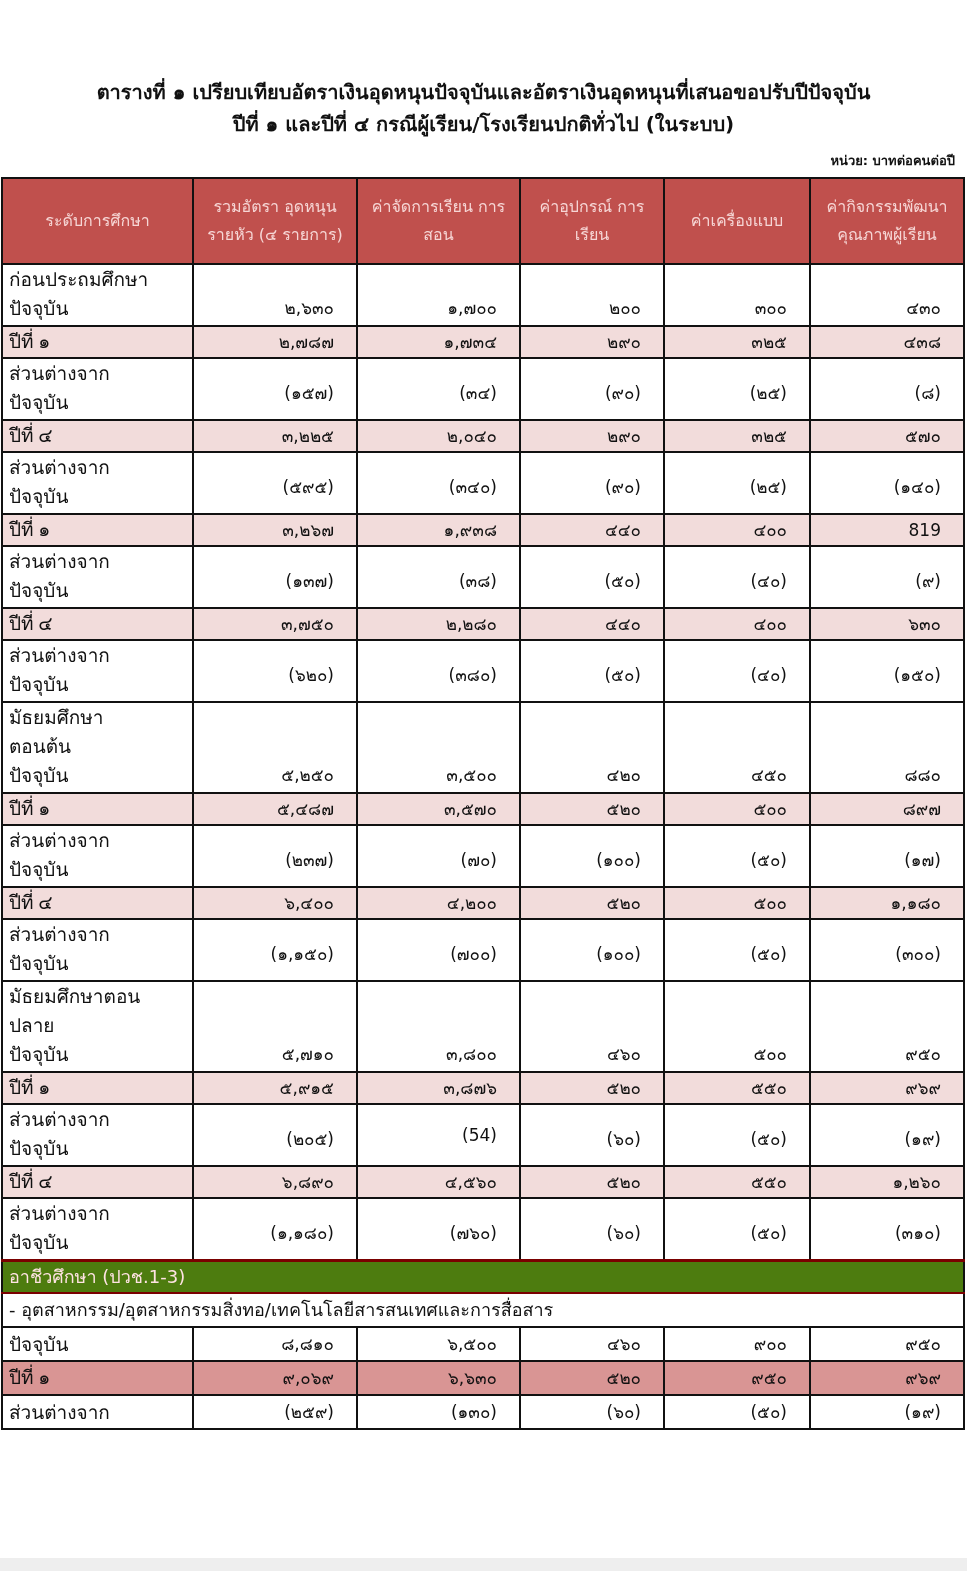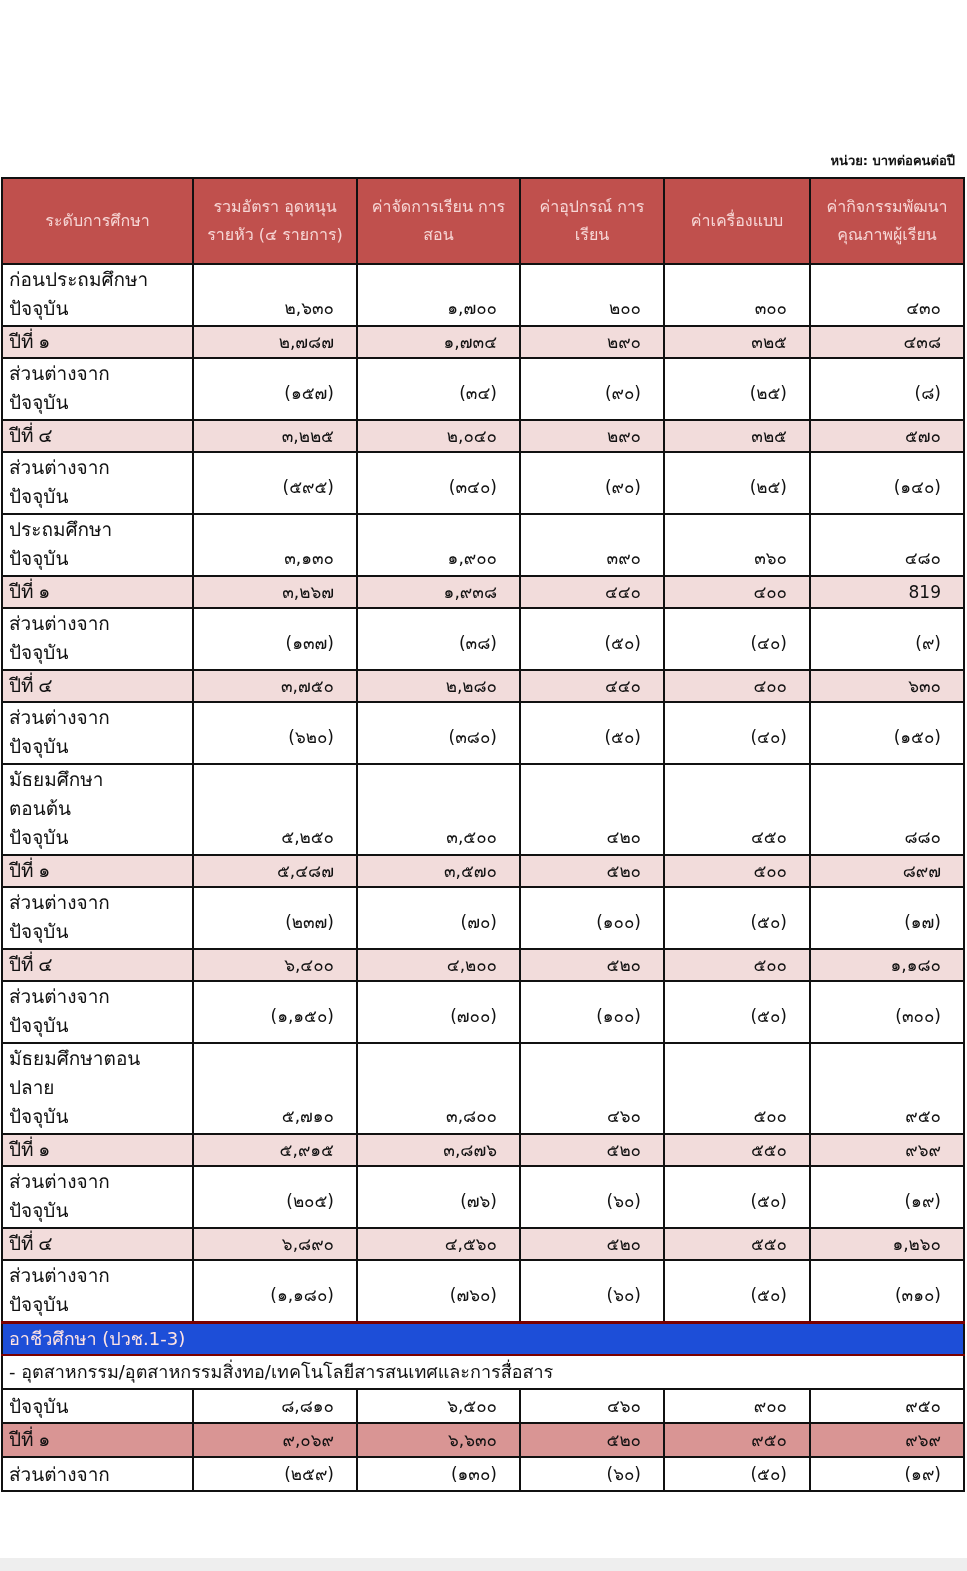--- a/index.html
+++ b/index.html
@@ -16,31 +16,33 @@
   thead th { background: #c0504d; color: #f6d6d5; font-weight: normal; font-size: 16px;
              line-height: 28px; height: 84px; vertical-align: middle; }
   thead th.left { text-align: center; }
   td.label { text-align: left; vertical-align: top; line-height: 29px; font-size: 19px; }
   td.num { text-align: right; padding-right: 22px; font-size: 17px; }
   tr.base td.num { vertical-align: bottom; padding-bottom: 4px; }
   tr.diff td.num { vertical-align: top; padding-top: 20px; }
   tr.yr td { background: #f2dcdb; height: 30px; vertical-align: middle; line-height: 28px; }
   tr.yr td.label { vertical-align: middle; font-family: Liberation Serif, serif; }
   tr.yr-dark td { background: #d99594; }
-  tr.section td { background: #1d4ed8; color: #ffe3e3; font-size: 18px; height: 30px; line-height: 28px;
+  tr.section td { background: #4d7c0f; color: #ffe3e3; font-size: 18px; height: 30px; line-height: 28px;
                   border-top: 3px solid #7a0000; border-bottom: 2px solid #7a0000; }
   tr.sub td { background: #fff; font-size: 18px; height: 32px; line-height: 30px; }
   tr.simple td { height: 32px; line-height: 30px; vertical-align: middle; }
   tr.simple td.num { vertical-align: middle; padding-top: 0; padding-bottom: 0; }
   .footer-bar { position: absolute; left: 0; top: 1558px; width: 967px; height: 13px; background: #eeeeee; }
 </style>
 </head>
 <body>
 
 <div class="title">
+  <div>ตารางที่ ๑ เปรียบเทียบอัตราเงินอุดหนุนปัจจุบันและอัตราเงินอุดหนุนที่เสนอขอปรับปีปัจจุบัน</div>
+  <div>ปีที่ ๑ และปีที่ ๔ กรณีผู้เรียน/โรงเรียนปกติทั่วไป (ในระบบ)</div>
 </div>
 <div class="unit">หน่วย: บาทต่อคนต่อปี</div>
 
 <table>
   <colgroup>
       <col class="c0">
       <col class="c1">
       <col class="c2">
       <col class="c3">
       <col class="c4">
@@ -93,29 +95,20 @@
       </tr>
       <tr class="diff" style="height: 62px;">
         <td class="label" style="white-space: pre-line;">ส่วนต่างจาก
 ปัจจุบัน</td>
         <td class="num">(๕๙๕)</td>
         <td class="num">(๓๔๐)</td>
         <td class="num">(๙๐)</td>
         <td class="num">(๒๕)</td>
         <td class="num">(๑๔๐)</td>
       </tr>
-      <tr class="base" style="height: 62px;">
-        <td class="label" style="white-space: pre-line;">ประถมศึกษา
-ปัจจุบัน</td>
-        <td class="num">๓,๑๓๐</td>
-        <td class="num">๑,๙๐๐</td>
-        <td class="num">๓๙๐</td>
-        <td class="num">๓๖๐</td>
-        <td class="num">๔๘๐</td>
-      </tr>
       <tr class="yr">
         <td class="label" style="white-space: pre-line;">ปีที่ ๑</td>
         <td class="num">๓,๒๖๗</td>
         <td class="num">๑,๙๓๘</td>
         <td class="num">๔๔๐</td>
         <td class="num">๔๐๐</td>
         <td class="num">819</td>
       </tr>
       <tr class="diff" style="height: 62px;">
         <td class="label" style="white-space: pre-line;">ส่วนต่างจาก
@@ -202,21 +195,21 @@
         <td class="num">๕,๙๑๕</td>
         <td class="num">๓,๘๗๖</td>
         <td class="num">๕๒๐</td>
         <td class="num">๕๕๐</td>
         <td class="num">๙๖๙</td>
       </tr>
       <tr class="diff" style="height: 62px;">
         <td class="label" style="white-space: pre-line;">ส่วนต่างจาก
 ปัจจุบัน</td>
         <td class="num">(๒๐๕)</td>
-        <td class="num">(๗๖)</td>
+        <td class="num">(54)</td>
         <td class="num">(๖๐)</td>
         <td class="num">(๕๐)</td>
         <td class="num">(๑๙)</td>
       </tr>
       <tr class="yr">
         <td class="label" style="white-space: pre-line;">ปีที่ ๔</td>
         <td class="num">๖,๘๙๐</td>
         <td class="num">๔,๕๖๐</td>
         <td class="num">๕๒๐</td>
         <td class="num">๕๕๐</td>

